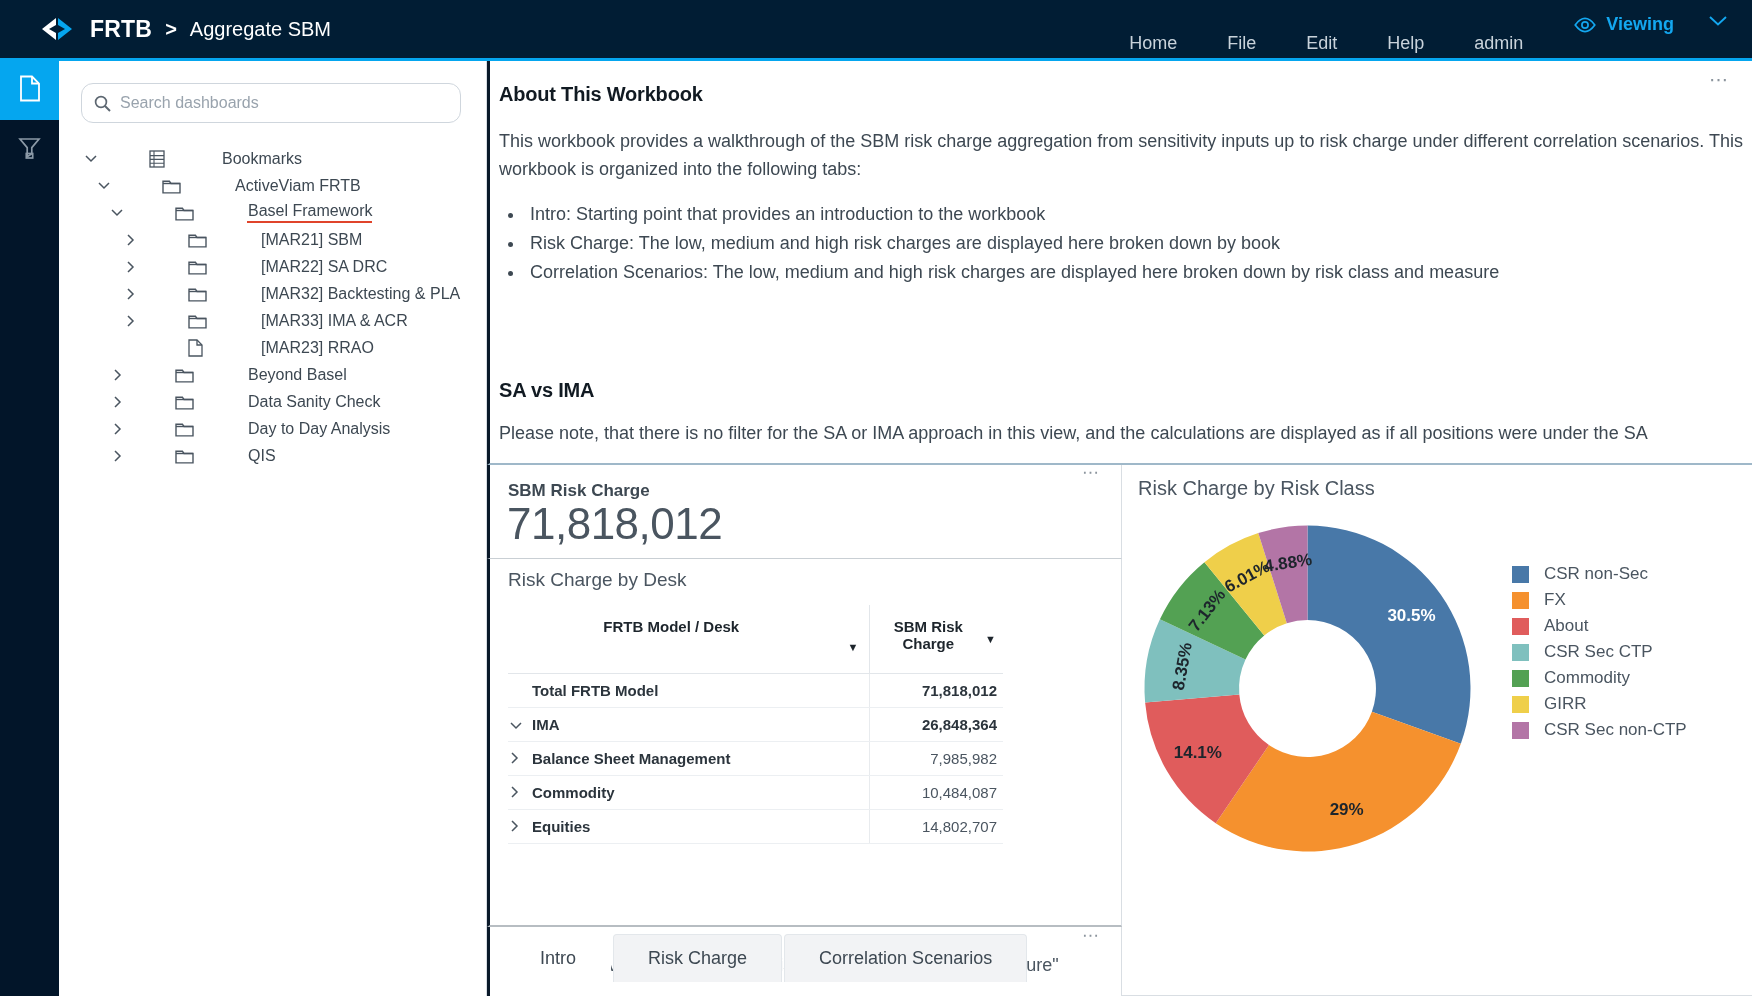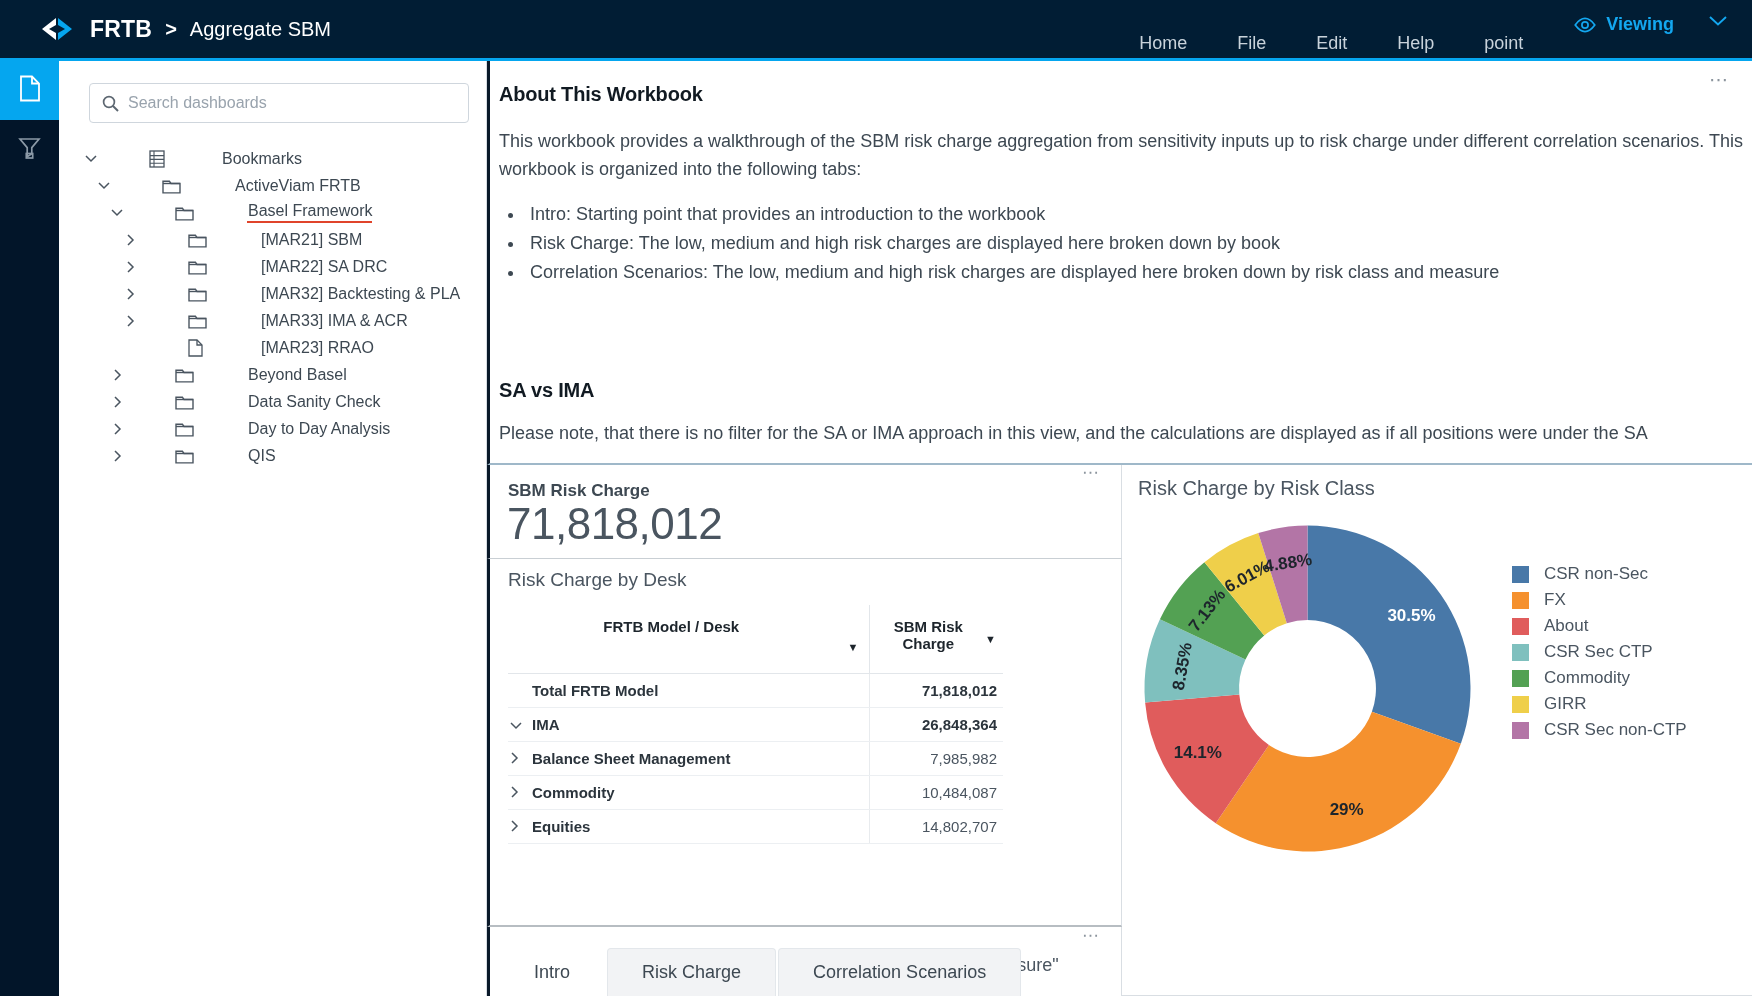--- a/index.html
+++ b/index.html
@@ -50,21 +50,21 @@
 
   
   #sidebar {
     position: absolute; top: 61px; left: 59px;
     width: 428px; height: 935px; background: #ffffff;
     border-right: 1px solid #d7dde3;
     padding: 22px 20px 0 22px;
   }
   #searchbox {
     display: flex; align-items: center; width: 380px; height: 40px;
-    border: 1px solid #cfd6dd; border-radius: 4px; padding: 0 12px; margin-left: 8px;
+    border: 1px solid #cfd6dd; border-radius: 12px; padding: 0 12px;
   }
   #searchbox .sicon { margin-right: 9px; display: flex; }
   #searchbox input {
     border: none; outline: none; font-size: 16px; color: #3b4652;
     font-family: "Liberation Sans", sans-serif; width: 100%; background: transparent;
   }
   #searchbox input::placeholder { color: #99a3ad; }
 
   #tree { margin-top: 22px; }
   .tnode {
@@ -177,21 +177,21 @@
 
   #legend { position: absolute; left: 390px; top: 50px; }
   .leg-row { display: flex; align-items: center; height: 26px; cursor: pointer; }
   .leg-sw { width: 17px; height: 17px; margin-right: 15px; flex: 0 0 17px; }
   .leg-txt { font-size: 17px; color: #4a5560; white-space: nowrap; }
 
   
   #tabbar {
     position: absolute; bottom: 0; left: 0; width: 1083px; height: 62px;
     border-left: 3px solid #0a1929;
-    display: flex; align-items: flex-end; padding-left: 9px;
+    display: flex; padding-left: 15px;
   }
   .tab {
     height: 48px; display: flex; align-items: center; justify-content: center;
     padding: 0 34px; font-size: 18px; color: #3d4852;
     border: 1px solid #e3e7eb; border-bottom: none;
     border-radius: 4px 4px 0 0; background: #f2f3f5; cursor: pointer;
     margin-right: 2px;
   }
   .tab.active { background: #ffffff; border-color: #ffffff; }
 </style>
@@ -209,21 +209,21 @@
     <span class="brand-title">FRTB</span>
     <span class="brand-sep">&gt;</span>
     <span class="brand-sub">Aggregate SBM</span>
   </div>
 
   <div id="topnav">
     <div class="nav-item">Home</div>
     <div class="nav-item">File</div>
     <div class="nav-item">Edit</div>
     <div class="nav-item">Help</div>
-    <div class="nav-item">point</div>
+    <div class="nav-item">admin</div>
 
     <div class="viewing-block">
       <span class="eye">
         <svg width="22" height="16" viewBox="0 0 22 16">
           <path d="M11 1.4C5.6 1.4 1.9 7.1 1.2 8c.7.9 4.4 6.6 9.8 6.6S20.1 8.9 20.8 8c-.7-.9-4.4-6.6-9.8-6.6z" fill="none" stroke="#13a7f0" stroke-width="1.7"></path>
           <circle cx="11" cy="8" r="3.1" fill="none" stroke="#13a7f0" stroke-width="1.7"></circle>
         </svg>
       </span>
       <span>Viewing</span>
     </div>

